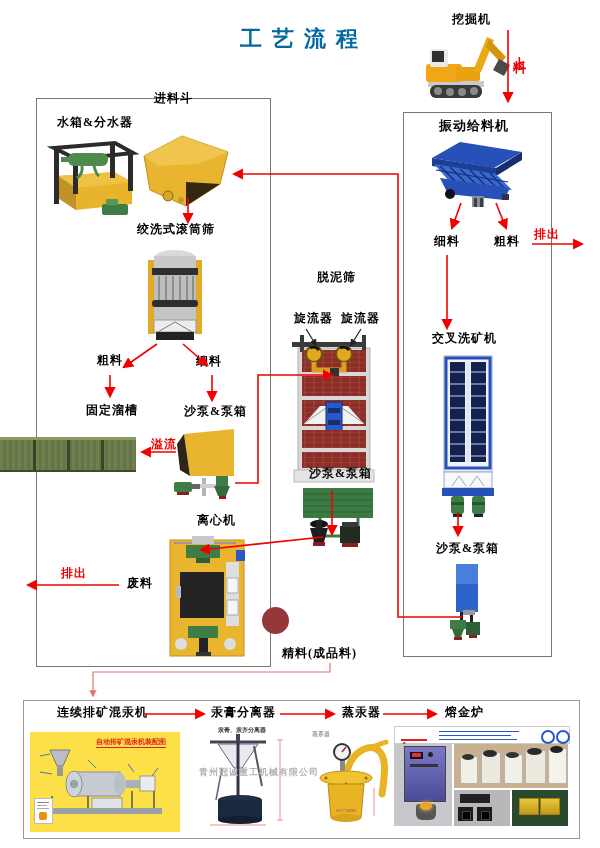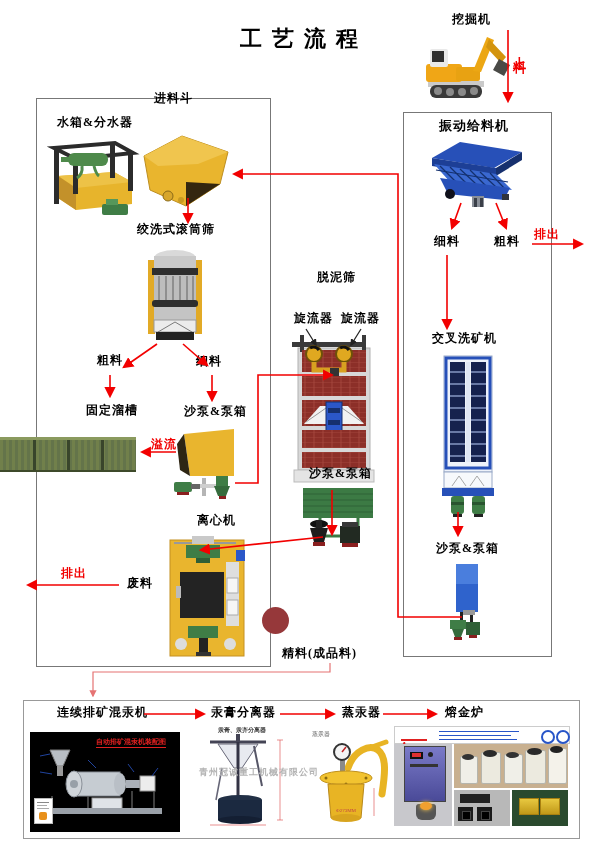--- a/index.html
+++ b/index.html
@@ -3,21 +3,21 @@
 <meta charset="utf-8">
 <style>
   html,body{margin:0;padding:0;background:#fff;}
   #canvas{position:relative;width:600px;height:848px;background:#ffffff;overflow:hidden;
           font-family:"Liberation Serif",serif;}
   .abs{position:absolute;}
   .lbl{position:absolute;font-weight:bold;font-size:12px;color:#000;white-space:nowrap;
        letter-spacing:1px;line-height:1;font-family:"Liberation Serif",serif;}
   .rlbl{color:#f20000;}
   .box{position:absolute;border:1px solid #777;}
-  .title{position:absolute;font-size:22px;font-weight:bold;color:#000000;letter-spacing:10px;font-family:Liberation Mono, monospace;}
+  .title{position:absolute;font-size:22px;font-weight:bold;color:#0369a1;letter-spacing:10px;font-family:Liberation Mono, monospace;}
   .vert{writing-mode:vertical-rl;letter-spacing:4px;font-size:13px;}
   .wm{position:absolute;color:#b3b3b3;font-size:9px;font-weight:bold;letter-spacing:1px;white-space:nowrap;}
   .tiny{position:absolute;font-size:6px;color:#555;white-space:nowrap;letter-spacing:0;}
   .chute{position:absolute;left:0;top:437px;width:136px;height:30px;
          background:repeating-linear-gradient(90deg,#71804b 0 3px,#64744a 3px 6px);
          border-top:3px solid #8a9a5e;border-bottom:2px solid #3e4a2a;}
   .chute .div{position:absolute;top:0;width:3px;height:100%;background:#39452b;}
   .dot{position:absolute;left:262px;top:607px;width:27px;height:27px;border-radius:50%;background:#96383a;}
   svg{display:block;}
 </style>
@@ -343,21 +343,21 @@
       <rect x="4" y="75" width="8" height="3" fill="#8a1f1f"></rect>
       <rect x="19" y="73" width="8" height="3" fill="#8a1f1f"></rect>
     </svg>
   </div>
 
   <div class="lbl" style="left:57px;top:706px;">连续排矿混汞机</div>
   <div class="lbl" style="left:211px;top:706px;">汞膏分离器</div>
   <div class="lbl" style="left:342px;top:706px;">蒸汞器</div>
   <div class="lbl" style="left:445px;top:706px;">熔金炉</div>
 
-  <div class="abs" style="left:30px;top:732px;width:150px;height:100px;background:#000000;">
+  <div class="abs" style="left:30px;top:732px;width:150px;height:100px;background:#fde047;">
     <div class="abs" style="left:66px;top:5px;font-size:7px;font-weight:bold;color:#e02020;border-bottom:1px solid #e02020;letter-spacing:0;">自动排矿混汞机装配图</div>
     <svg class="abs" style="left:2px;top:14px;" width="146" height="70">
       <polygon points="18,4 38,4 31,20 25,20" fill="#b9bec4" stroke="#7a7a7a"></polygon>
       <rect x="25" y="20" width="6" height="10" fill="#999"></rect>
       <rect x="42" y="26" width="46" height="24" fill="#c6ccd2" stroke="#8a9098"></rect>
       <ellipse cx="42" cy="38" rx="8" ry="13" fill="#cfd4d9" stroke="#8a9098"></ellipse>
       <circle cx="42" cy="38" r="4" fill="#98a0a8"></circle>
       <ellipse cx="88" cy="38" rx="6" ry="11" fill="#b9bfc6"></ellipse>
       <rect x="94" y="34" width="14" height="8" fill="#aab0b8"></rect>
       <rect x="108" y="30" width="15" height="15" fill="#ececec" stroke="#999"></rect>

